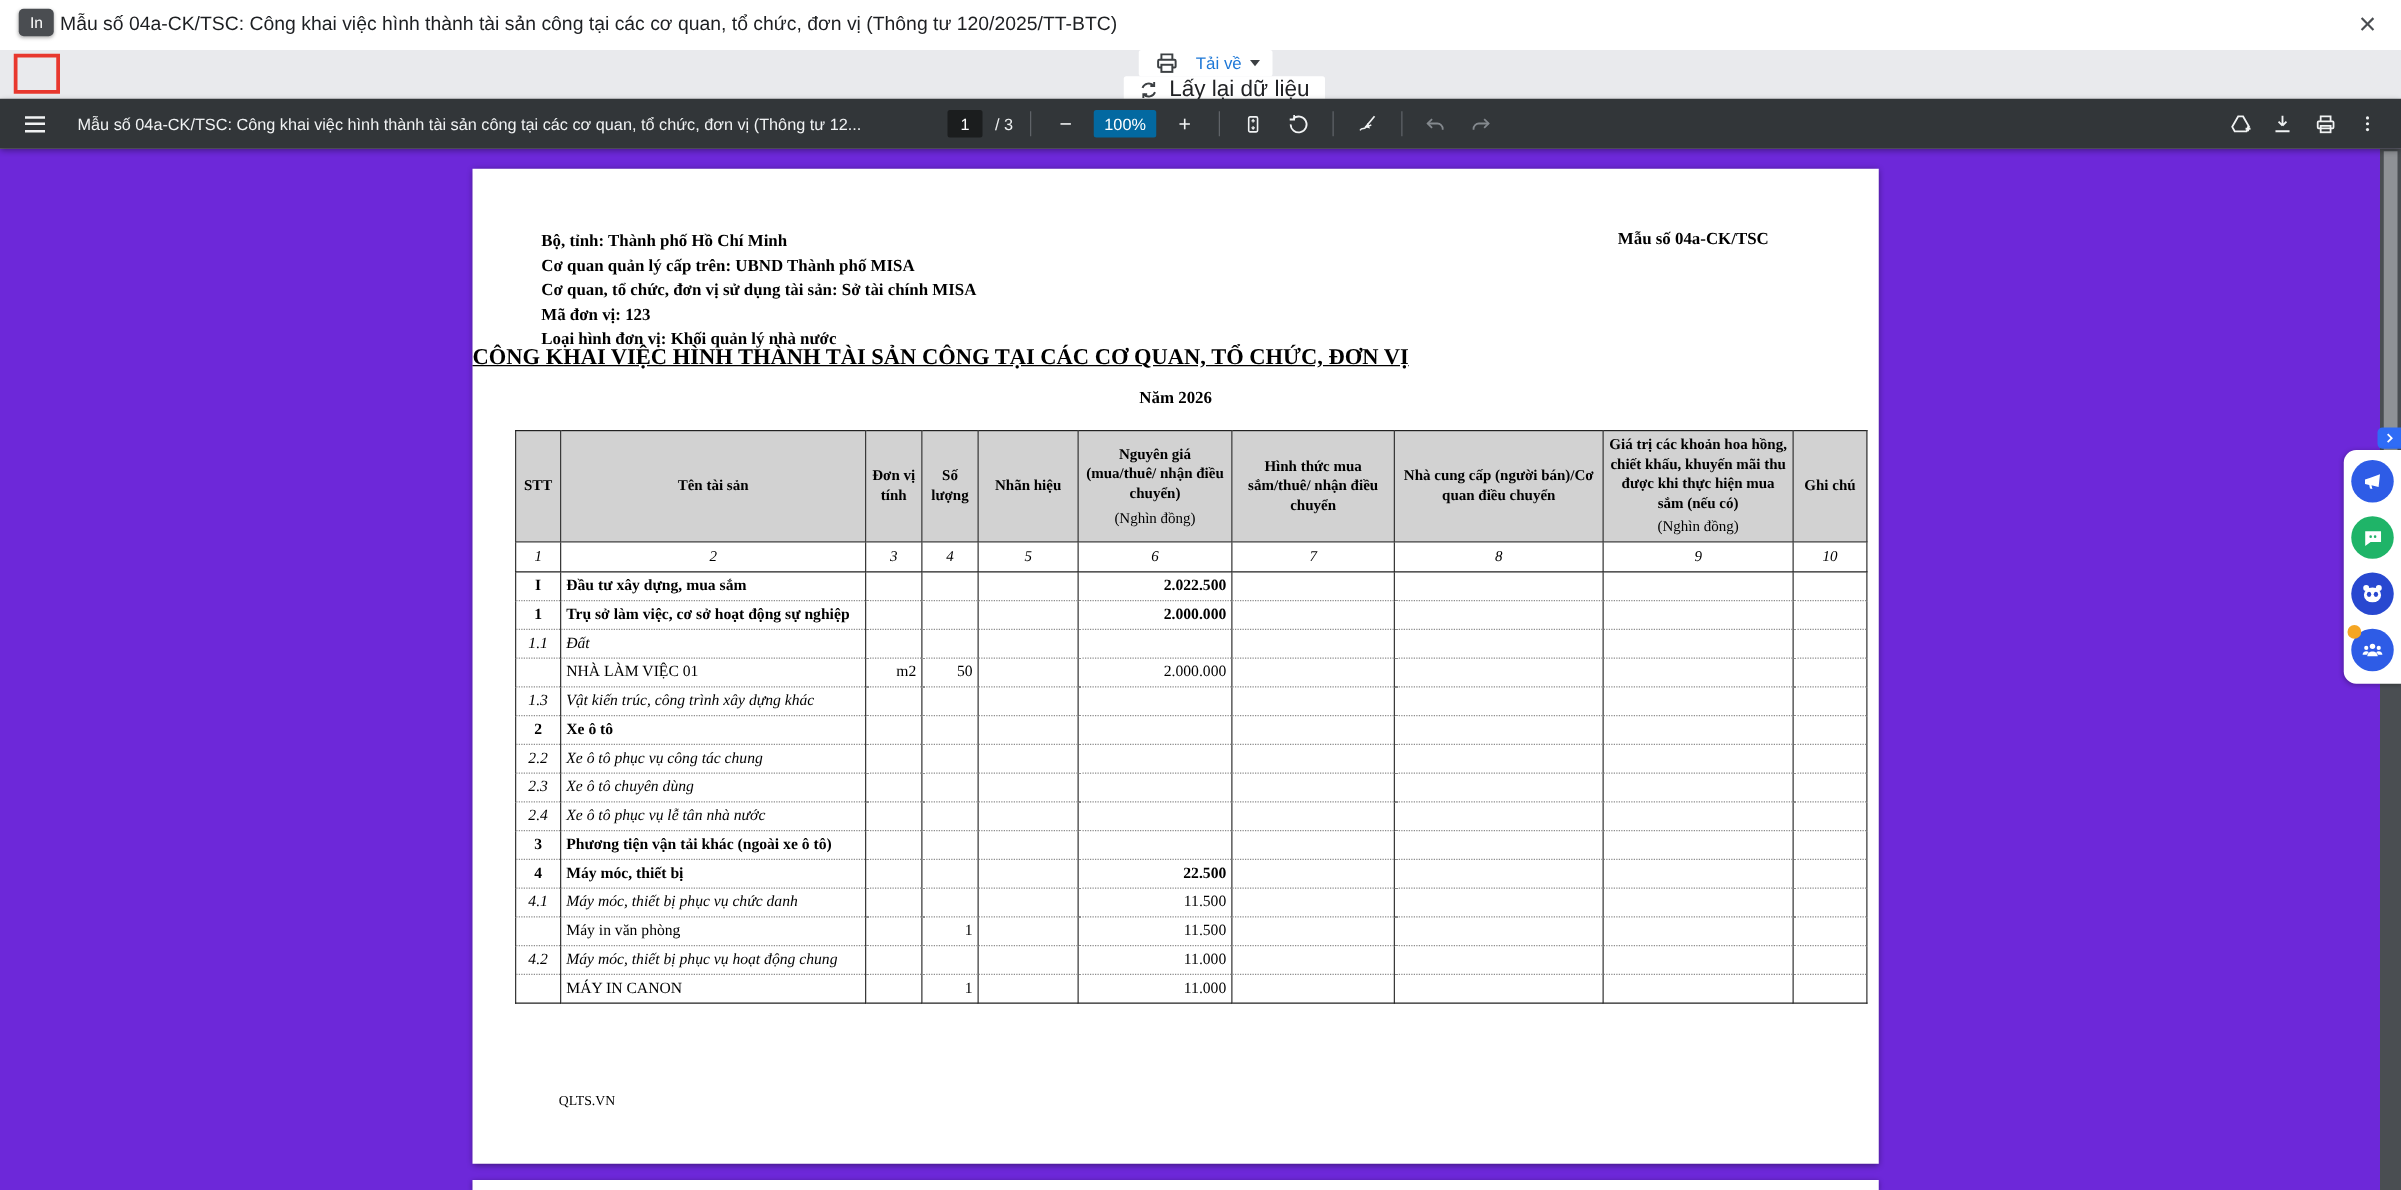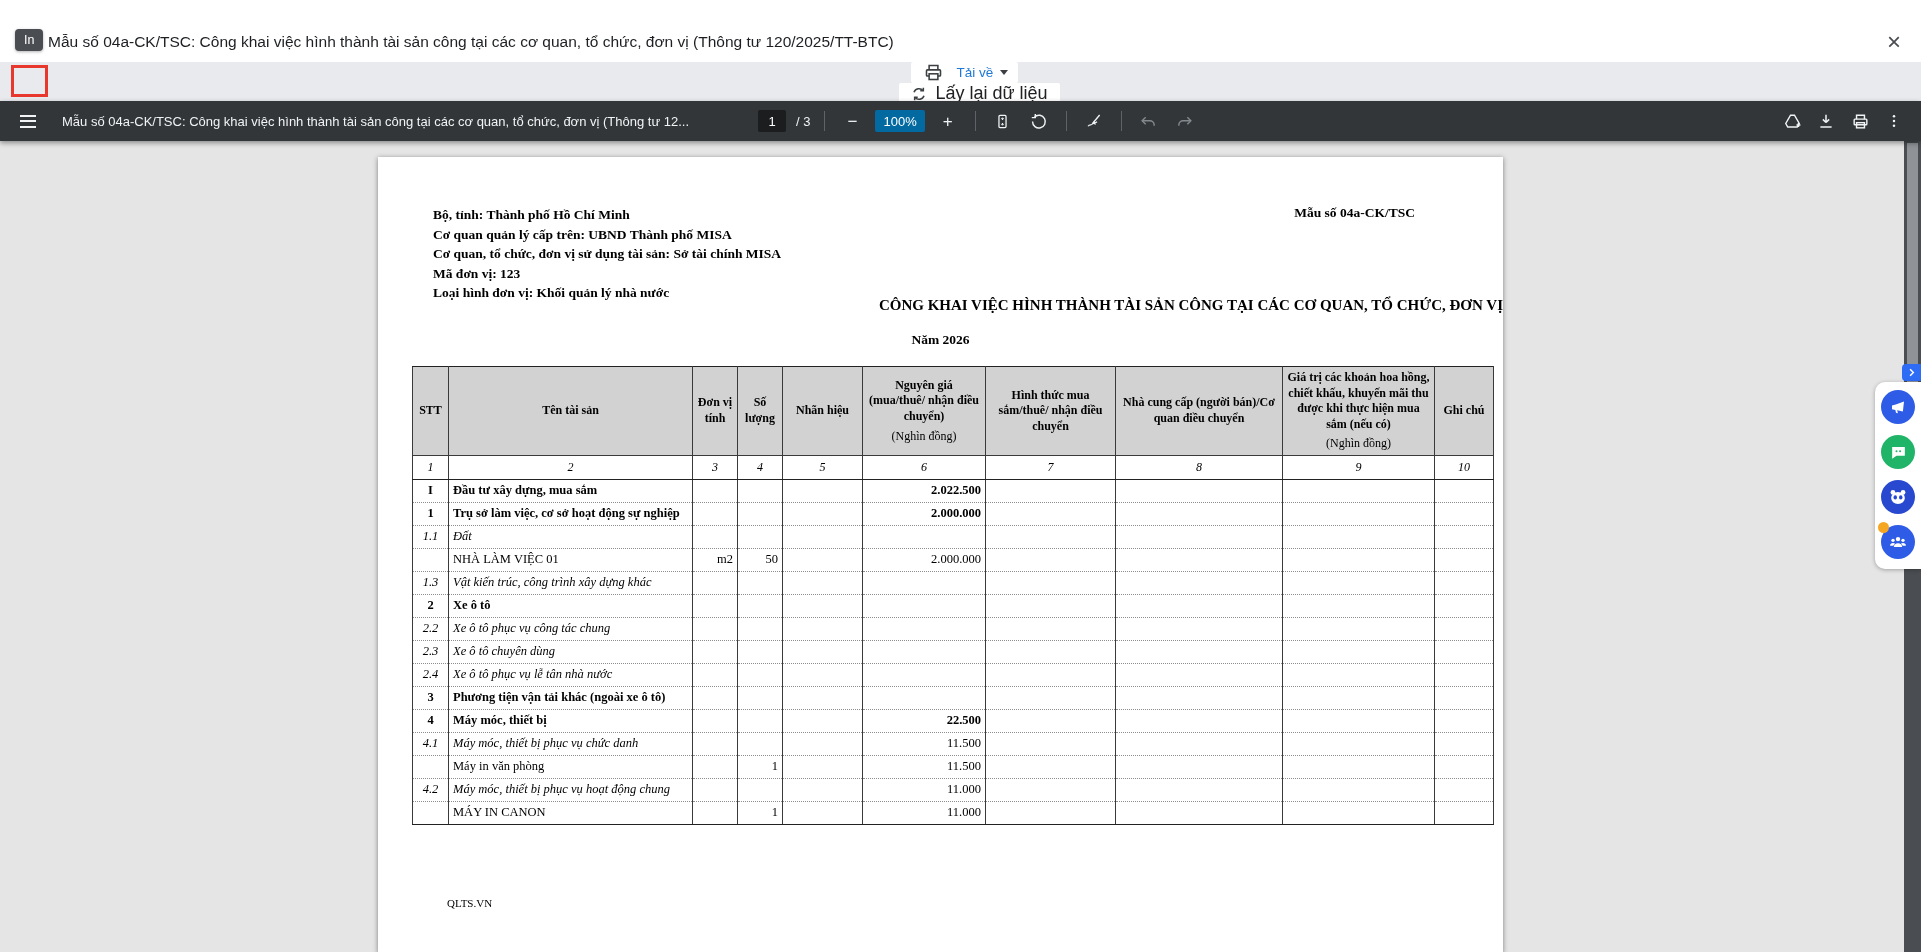--- a/index.html
+++ b/index.html
@@ -1,18 +1,18 @@
 <!DOCTYPE html>
 <html><head>
 <meta charset="utf-8">
 <style>
   * { margin:0; padding:0; box-sizing:border-box; }
   html,body { width:1921px; height:952px; overflow:hidden; background:#fff;
               font-family:"Liberation Sans", sans-serif; }
-  .app { position:relative; width:1921px; height:852px;margin-top:22px; }
+  .app { position:relative; width:1921px; height:852px; }
 
   
   .modal-header { position:relative; height:40px; background:#fff;
                   display:flex; align-items:center; padding:0 18px; }
   .tooltip-in { position:absolute; left:15px; top:7px; background:#4a4d51; color:#fff;
                 font-size:12.5px; padding:4px 9px; border-radius:4px;
                 box-shadow:0 1px 3px rgba(0,0,0,.3); z-index:20; }
   .modal-title { margin-left:30px; font-size:15.5px; color:#1d1f22; font-weight:500;
                  white-space:nowrap; }
   .modal-close { margin-left:auto; font-size:24px; color:#4a4d51; line-height:20px;
@@ -57,31 +57,31 @@
   .tb-btn { width:26px; height:26px; display:flex; align-items:center; justify-content:center;
             color:#f1f3f4; cursor:pointer; border-radius:50%; }
   .zoom-box { background:#0369a1; height:22px; border-radius:2px; padding:0 8px;
               display:flex; align-items:center; color:#fff; }
   .glyph { font-size:17px; line-height:17px; }
   .dim { color:#84898e; }
   .tb-right { position:absolute; right:14px; top:0; height:40px; display:flex;
               align-items:center; gap:8px; }
 
   
-  .pdf-content { position:relative; height:833px; background:#e5e5e5; overflow:hidden; }
+  .pdf-content { position:relative; height:833px; background:#6d28d9; overflow:hidden; }
   .page { position:absolute; left:378px; top:16px; width:1125px; height:796px;
           background:#fff; box-shadow:0 1px 5px rgba(0,0,0,.45);
           font-family:"Liberation Serif", "DejaVu Serif", serif; color:#000; }
   .page2-strip { position:absolute; left:378px; top:825px; width:1125px; height:8px;
                  background:#fff; box-shadow:0 1px 4px rgba(0,0,0,.4); }
   .meta-block { position:absolute; left:55px; top:48px; }
   .meta-block p { font-size:13.5px; font-weight:bold; line-height:19.5px; }
   .form-no { position:absolute; right:88px; top:48px; font-size:13.5px; font-weight:bold; }
-  .doc-title { position:absolute; top:140px; width:100%; text-align:right;
-               font-size:15px; font-weight:bold; }
+  .doc-title { position:absolute; top:140px; width:100%; text-align:left;
+               font-size:18px; font-weight:bold;text-decoration:underline; }
   .doc-year { position:absolute; top:175px; width:100%; text-align:center;
               font-size:13.5px; font-weight:bold; }
 
   table.asset { position:absolute; left:34px; top:209px; width:1081px;
                 border-collapse:collapse; table-layout:fixed;
                 font-family:"Liberation Serif","DejaVu Serif",serif; }
   table.asset th, table.asset td { border-left:1px solid #3a3a3a; border-right:1px solid #3a3a3a; }
   table.asset thead th { background:#d2d2d2; font-size:12px; font-weight:bold;
                          padding:3px 3px; height:82px; vertical-align:middle;
                          line-height:1.3; border-top:1.5px solid #222;

